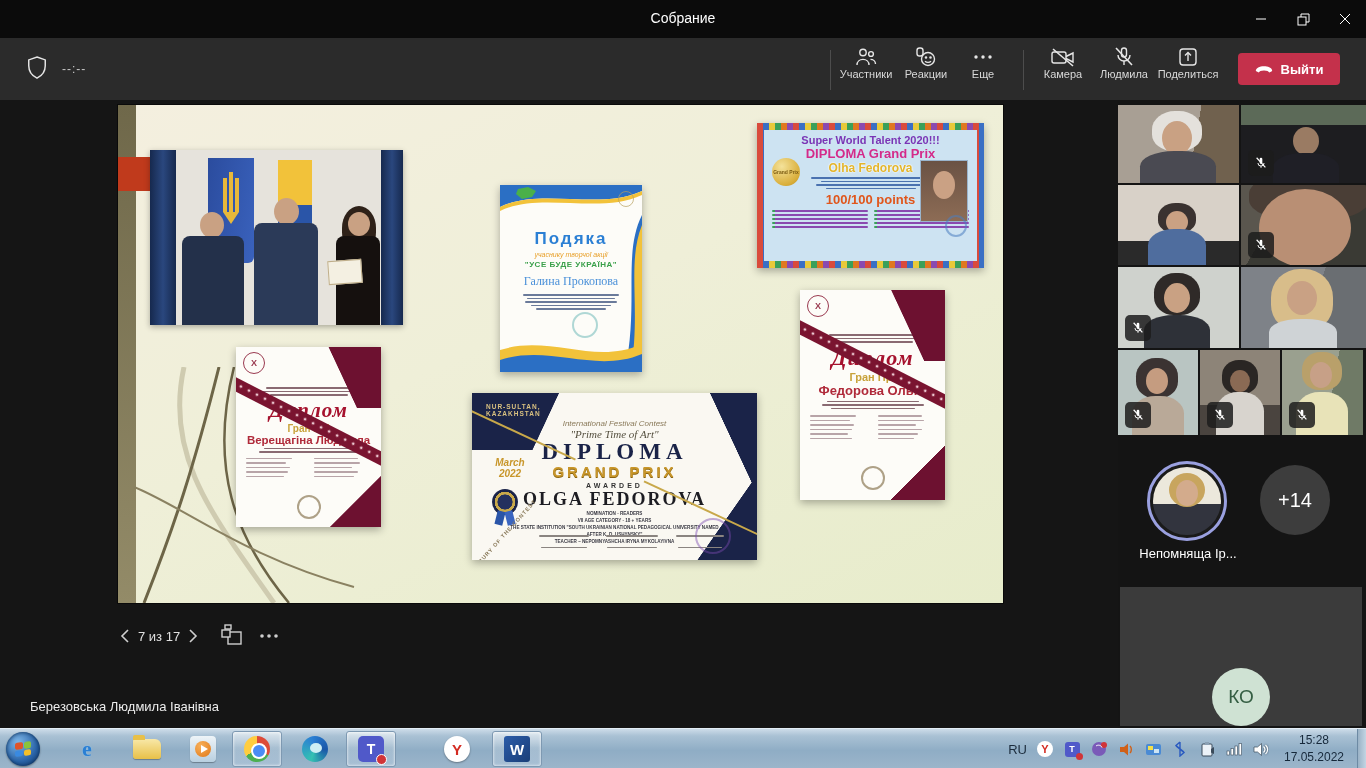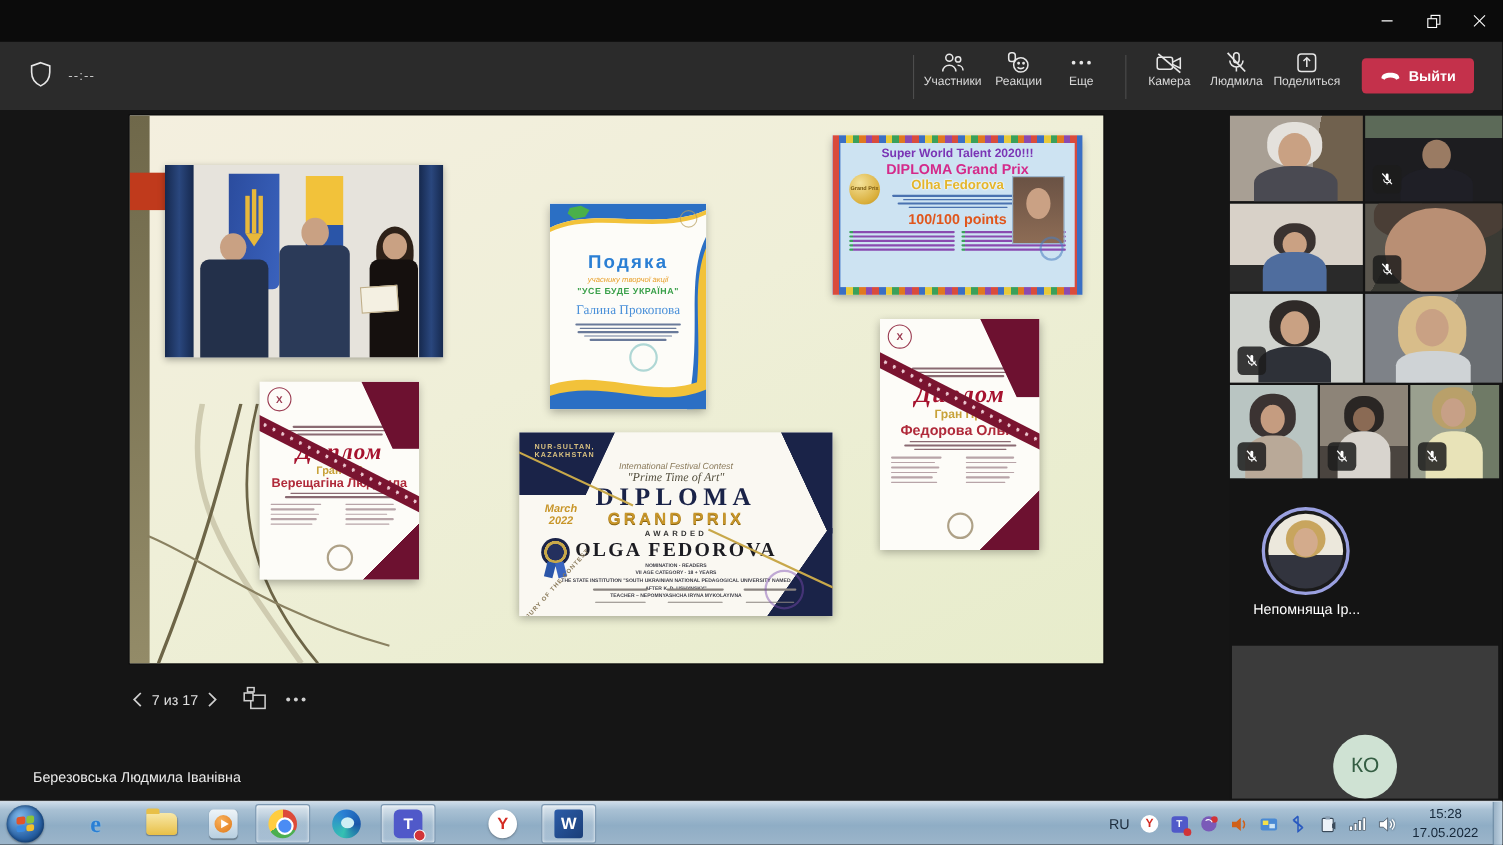--- a/index.html
+++ b/index.html
@@ -234,20 +234,21 @@
     background:radial-gradient(circle at 35% 30%,#f8b05a,#e07818); }
   .gwmp:after { content:""; position:absolute; left:11px; top:9px; border-left:7px solid #fff;
     border-top:4px solid transparent; border-bottom:4px solid transparent; }
 </style>
 </head>
 <body>
 
 <div id="root">
 
   <div id="titlebar">
+    <div class="title">Собрание</div>
     <div class="wincontrols">
       <div class="winbtn">
         <svg width="12" height="12" viewBox="0 0 12 12">
             <line x1="1" y1="6" x2="11" y2="6" stroke="#fff" stroke-width="1"></line>
           </svg>
       </div>
       <div class="winbtn">
         <svg width="13" height="13" viewBox="0 0 13 13" fill="none" stroke="#fff" stroke-width="1">
             <rect x="1" y="4" width="8" height="8"></rect>
             <polyline points="4,4 4,1 12,1 12,9 9,9"></polyline>
@@ -689,20 +690,21 @@
             </svg>
         </div>
       </div>
 
       <div id="avatar-wrap">
         <div id="avatar">
             <div class="hair"></div>
             <div class="face"></div>
           </div>
       </div>
+      <div id="overflow-badge">+14</div>
       <div id="featured-name">Непомняща Ір...</div>
 
       <div id="selftile">
         <div id="self-avatar">КО</div>
       </div>
     </div>
   </div>
 
   <div id="taskbar">
     <div id="startorb">

